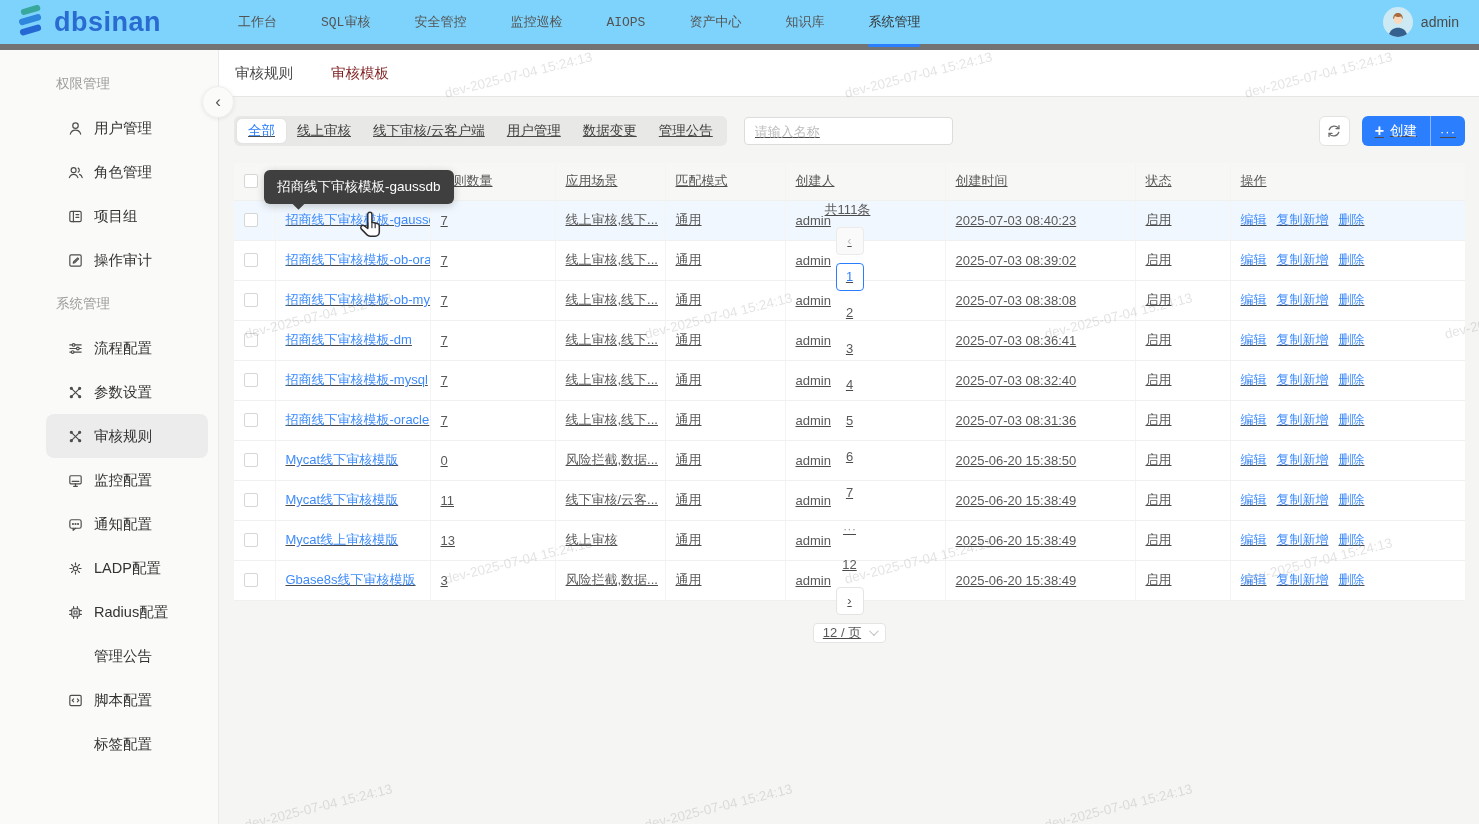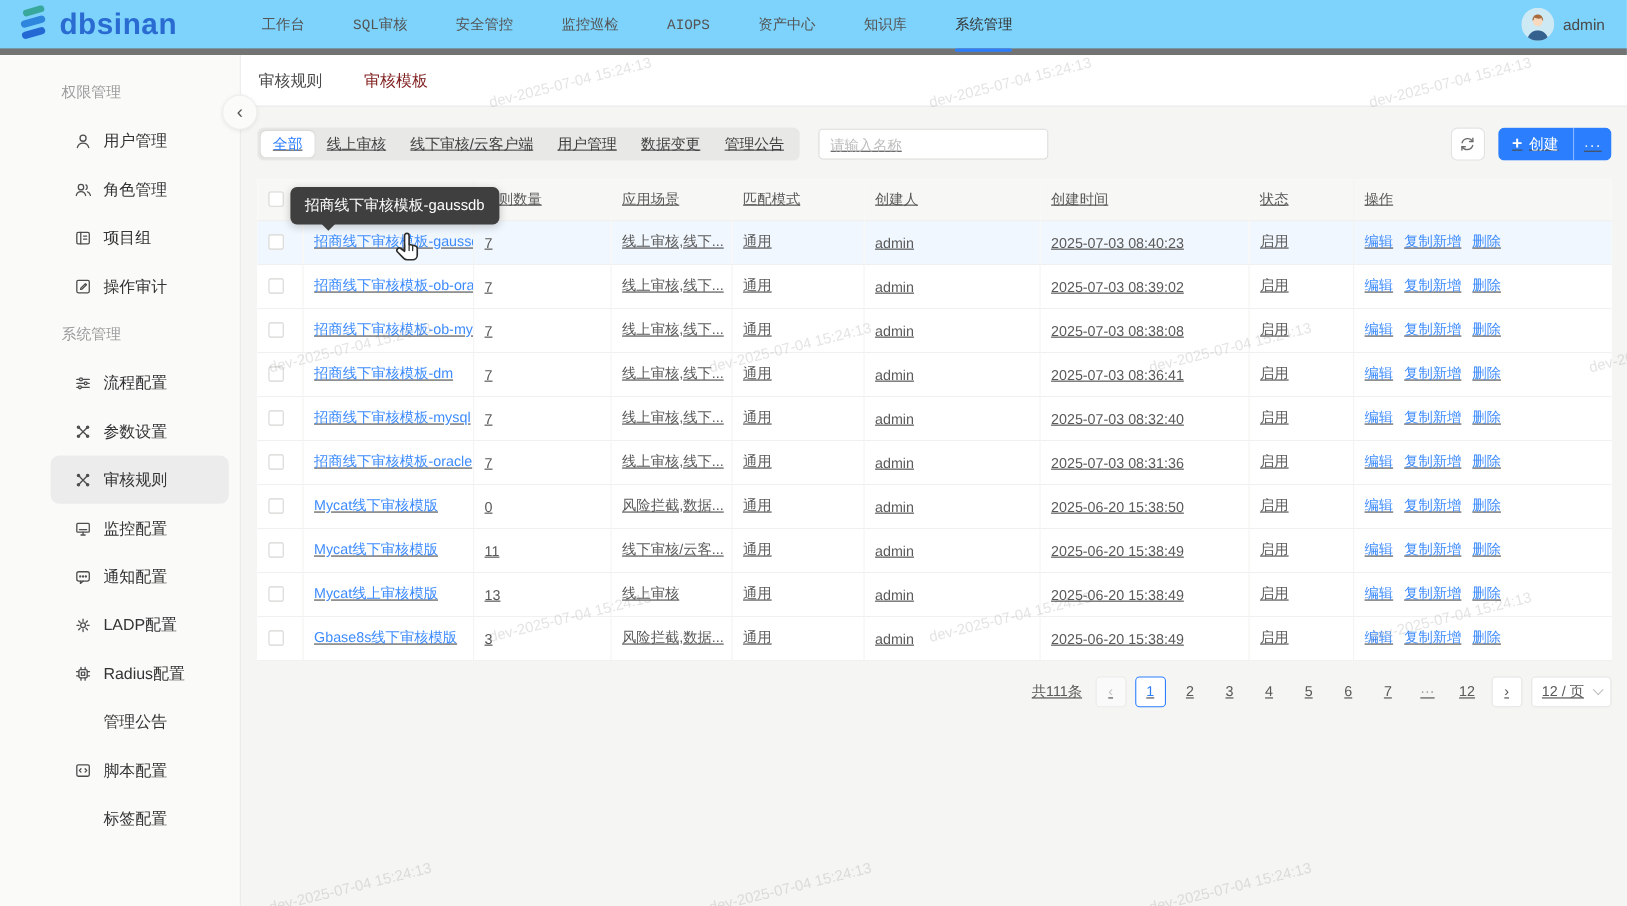--- a/index.html
+++ b/index.html
@@ -56,21 +56,21 @@
   table.grid th:last-child, table.grid td:last-child { border-right:none; }
   table.grid thead th { background:#f7f7f5; color:#595959; height:37px; }
   table.grid td { color:#5a5a5a; background:#fff; }
   tr.hl td { background:#f1f7fe; }
   .cb { width:14px; height:14px; border:1px solid #d6d6d4; border-radius:2px; background:#fff; cursor:pointer; }
   a.tlink { color:#3d8bfd; text-decoration:none; cursor:pointer; }
   .op-link { color:#3d8bfd; margin-right:10px; cursor:pointer; }
   .op-link:last-child { margin-right:0; }
 
   
-  .pagination { display:flex; align-items:center; justify-content:flex-end; gap:8px; height:28px; margin:14px 0 0 0; font-size:13px; color:#595959; }
+  .pagination { display:flex; align-items:center; justify-content:flex-end; gap:8px; height:28px; margin:14px 0 0 0; font-size:13px; color:#595959;flex-direction:column; }
   .pg-total { margin-right:4px; }
   .pg-box { min-width:28px; height:28px; line-height:26px; text-align:center; border-radius:4px; cursor:pointer; }
   .pg-prev { background:#fafafa; border:1px solid #ebebe9; color:#c3c3c1; }
   .pg-next { background:#fff; border:1px solid #e4e4e2; color:#555; }
   .pg-num { min-width:28px; height:28px; line-height:28px; text-align:center; cursor:pointer; color:#595959; }
   .pg-num.active { border:1px solid #2b7fff; color:#2b7fff; border-radius:4px; line-height:26px; background:#fff; }
   .pg-ellipsis { color:#9a9a9a; cursor:default; }
   .pg-size { display:flex; align-items:center; gap:8px; height:28px; padding:0 9px; background:#fff; border:1px solid #e4e4e2; border-radius:4px; cursor:pointer; }
   .chev-down { width:7px; height:7px; border-right:1.5px solid #bfbfbd; border-bottom:1.5px solid #bfbfbd; transform:rotate(45deg) translateY(-2px); }
 

